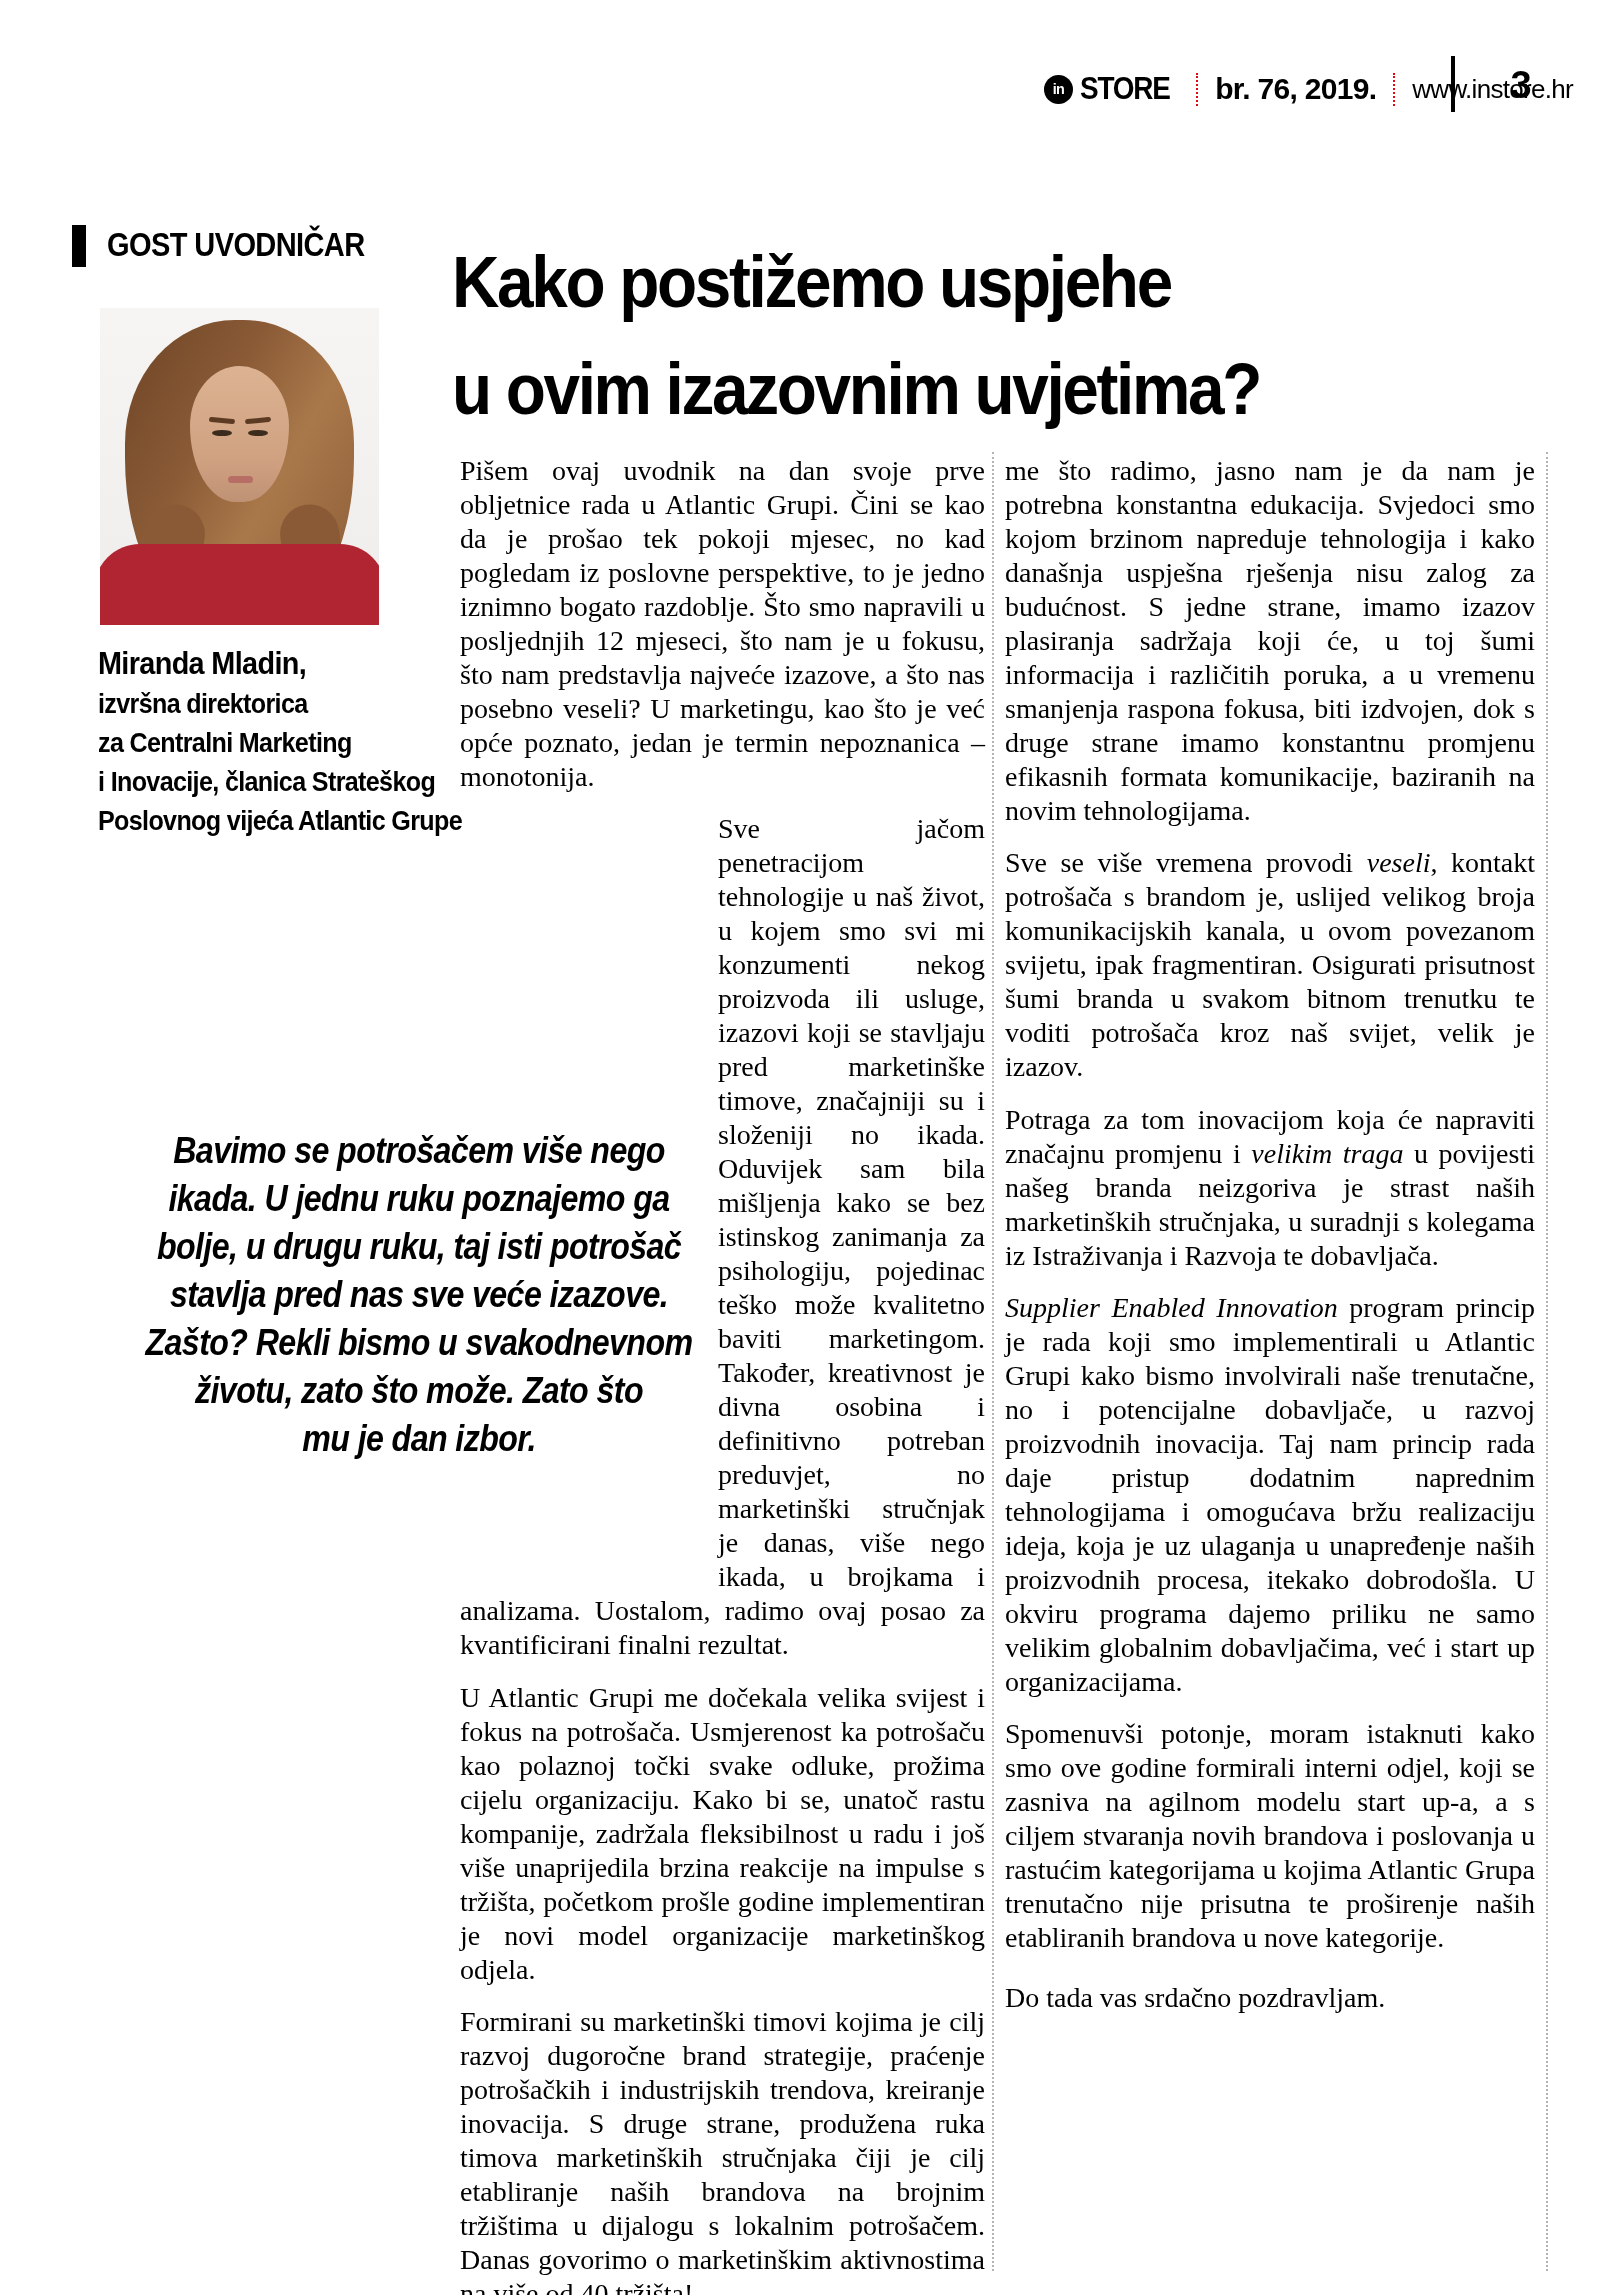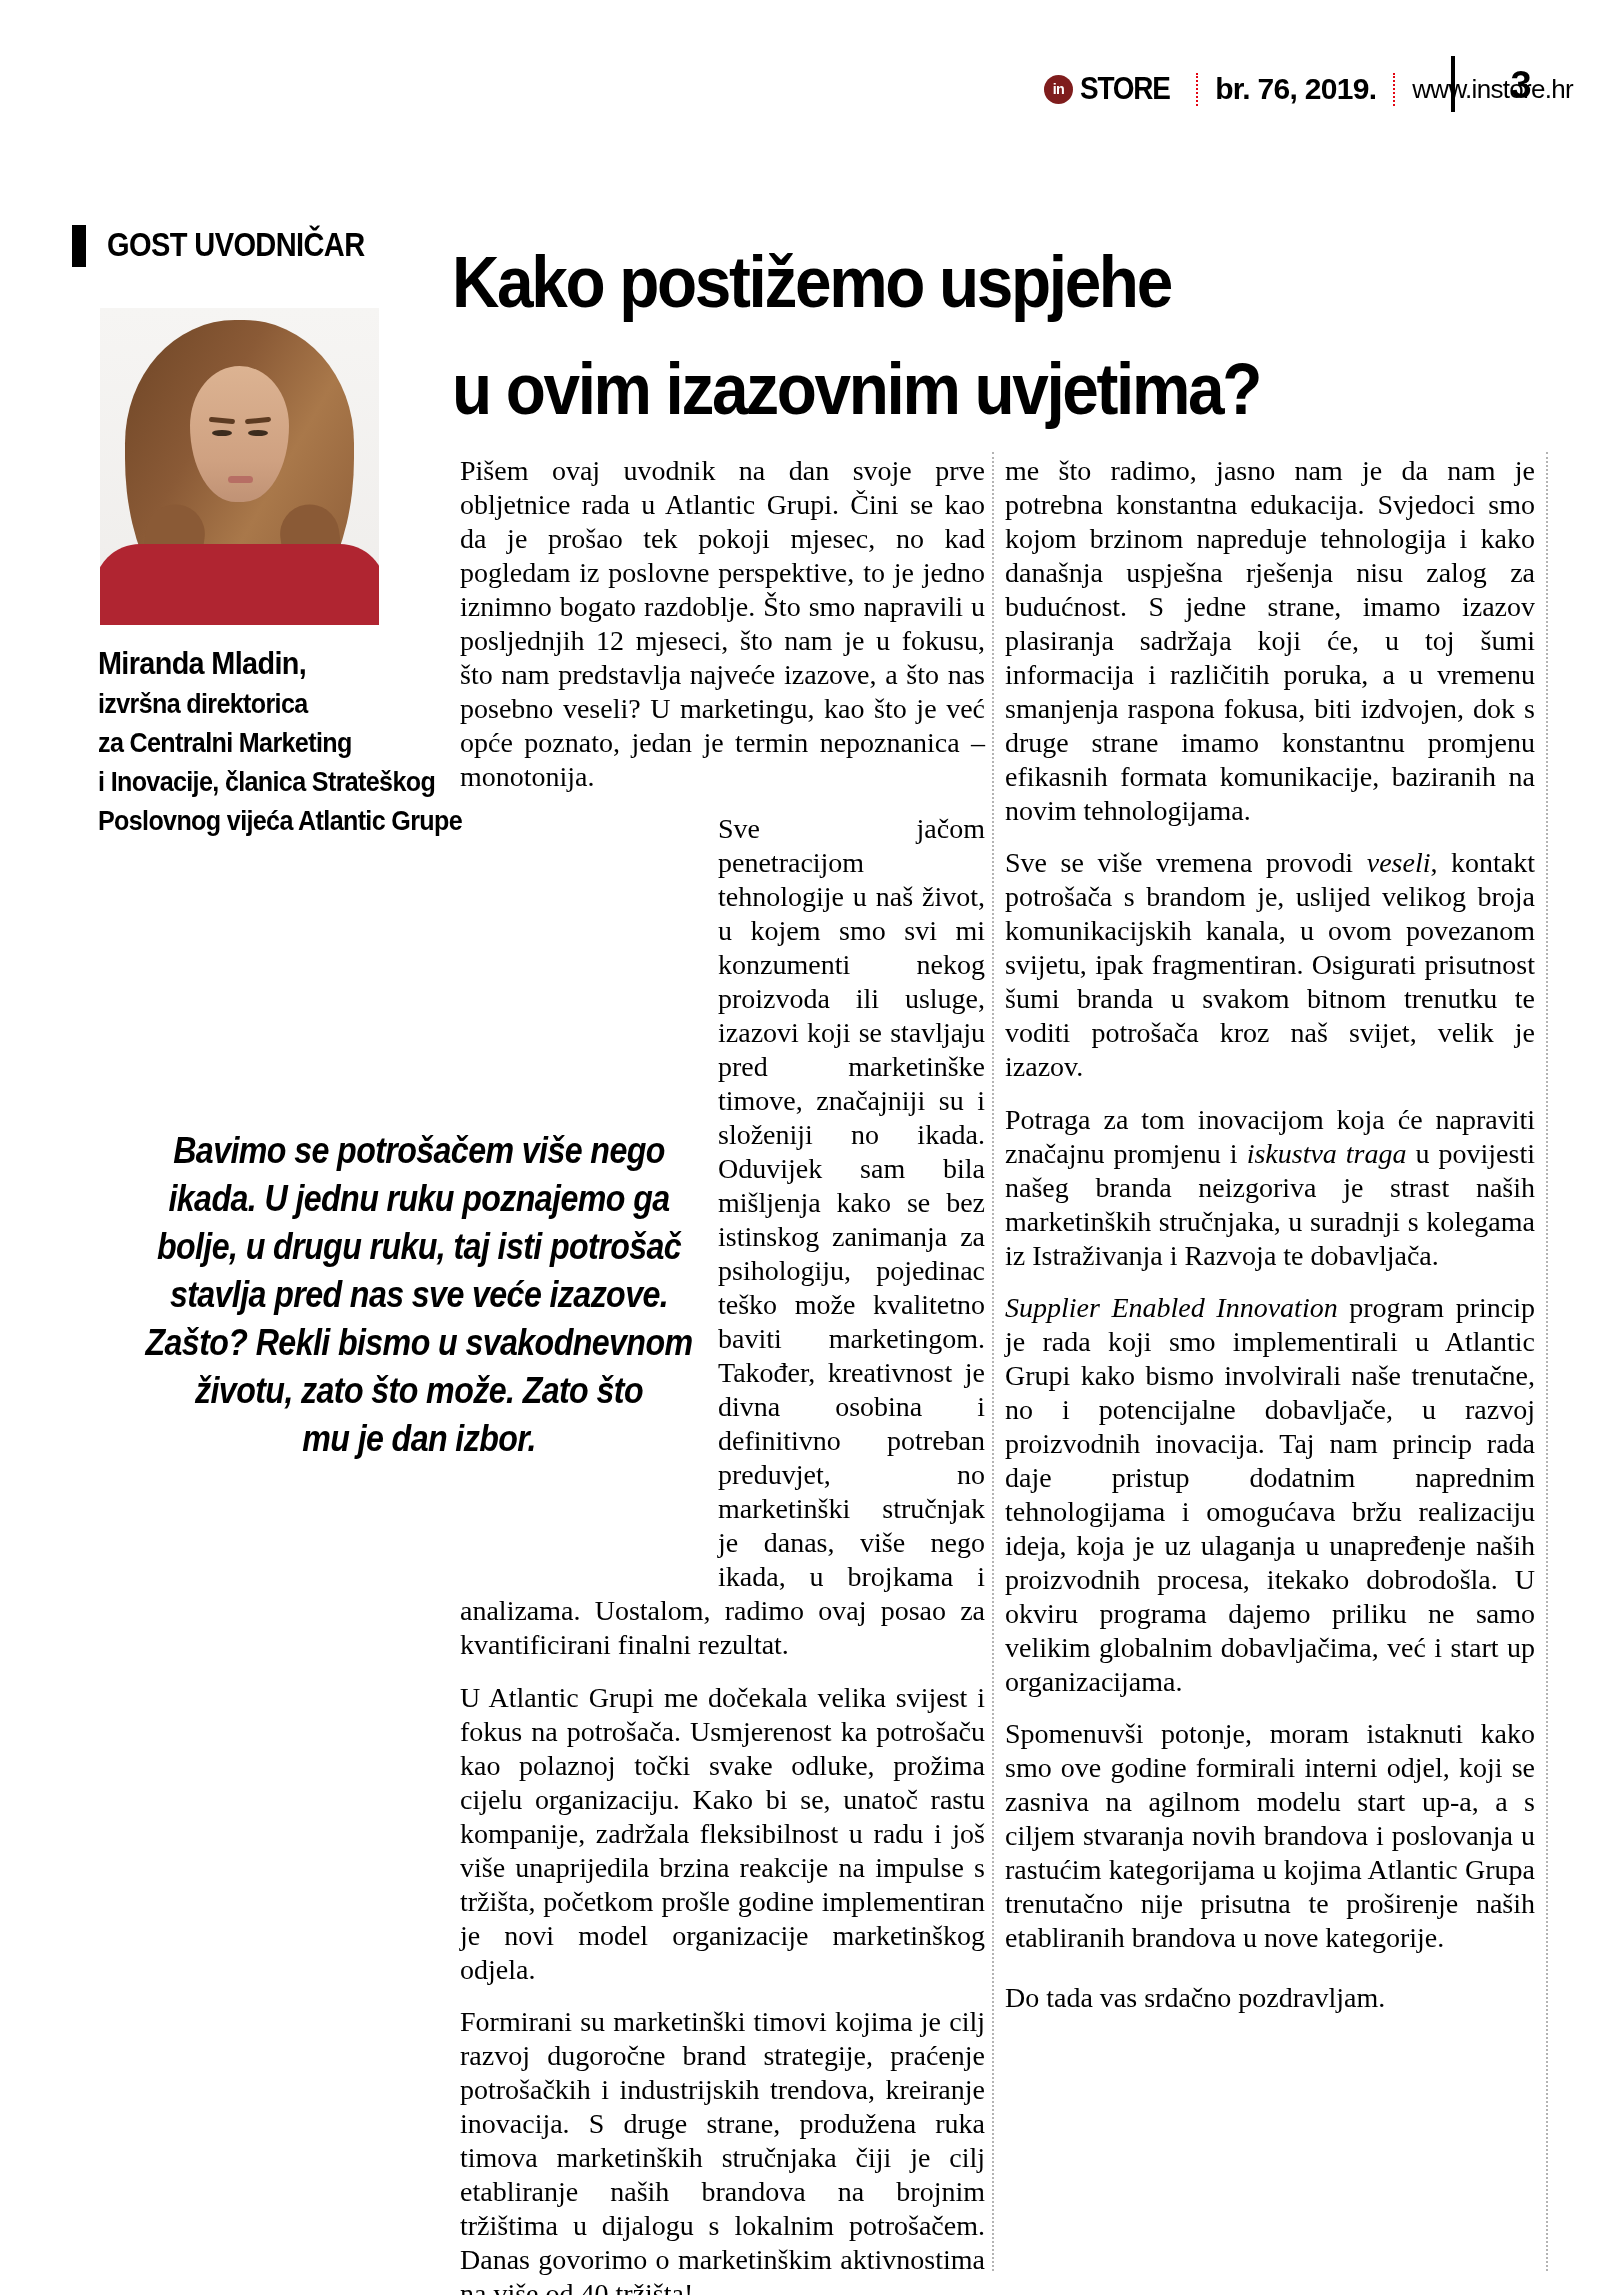--- a/index.html
+++ b/index.html
@@ -11,21 +11,21 @@
 
   
   .header-meta {
     position:absolute; top:63px; left:1044px; height:52px;
     display:flex; align-items:center; gap:17px;
     font-family:"Liberation Sans", sans-serif;
   }
   .logo-wrap { display:flex; align-items:center; gap:6.5px; }
   .logo-mark {
     width:29px; height:29px; border-radius:50%;
-    background:#7f1d1d; color:#fff; display:flex; align-items:center; justify-content:center;
+    background:#000000; color:#fff; display:flex; align-items:center; justify-content:center;
     font-weight:bold; font-size:14.4px; letter-spacing:-0.7px;
   }
   .logo-text { font-weight:bold; font-size:31px; letter-spacing:-1.3px; transform:scaleX(.9); transform-origin:0 50%; }
   .red-dots { width:0; height:33px; border-left:2.6px dotted #e30613; }
   .issue-text { font-weight:bold; font-size:30px; letter-spacing:-0.7px; }
   .site-text { font-size:26px; letter-spacing:-0.7px; }
   .page-rule { position:absolute; left:1451px; top:56px; width:3.9px; height:56px; background:#000; }
   .page-number {
     position:absolute; left:1495px; top:64px; width:52px; text-align:center;
     font-family:"Liberation Sans", sans-serif; font-weight:bold; font-size:38px;
@@ -166,18 +166,18 @@
   <p>Formirani su marketinški timovi kojima je cilj razvoj dugoročne brand strategije, praćenje potrošačkih i industrijskih trendova, kreiranje inovacija. S druge strane, produžena ruka timova marketinških stručnjaka čiji je cilj etabliranje naših brandova na brojnim tržištima u dijalogu s lokalnim potrošačem. Danas govorimo o marketinškim aktivnostima na više od 40 tržišta!</p>
 
 </div>
 
 <div class="dot-rule mid"></div>
 <div class="dot-rule right"></div>
 
 <div class="col col-2">
   <p>me što radimo, jasno nam je da nam je potrebna konstantna edukacija. Svjedoci smo kojom brzinom napreduje tehnologija i kako današnja uspješna rješenja nisu zalog za budućnost. S jedne strane, imamo izazov plasiranja sadržaja koji će, u toj šumi informacija i različitih poruka, a u vremenu smanjenja raspona fokusa, biti izdvojen, dok s druge strane imamo konstantnu promjenu efikasnih formata komunikacije, baziranih na novim tehnologijama.</p>
   <p><span>Sve se više vremena provodi </span><i>veseli</i><span>, kontakt potrošača s brandom je, uslijed velikog broja komunikacijskih kanala, u ovom povezanom svijetu, ipak fragmentiran. Osigurati prisutnost šumi branda u svakom bitnom trenutku te voditi potrošača kroz naš svijet, velik je izazov.</span></p>
-  <p><span>Potraga za tom inovacijom koja će napraviti značajnu promjenu i </span><i>iskustva traga</i><span> u povijesti našeg branda neizgoriva je strast naših marketinških stručnjaka, u suradnji s kolegama iz Istraživanja i Razvoja te dobavljača.</span></p>
+  <p><span>Potraga za tom inovacijom koja će napraviti značajnu promjenu i </span><i>velikim traga</i><span> u povijesti našeg branda neizgoriva je strast naših marketinških stručnjaka, u suradnji s kolegama iz Istraživanja i Razvoja te dobavljača.</span></p>
   <p><i>Supplier Enabled Innovation</i><span> program princip je rada koji smo implementirali u Atlantic Grupi kako bismo involvirali naše trenutačne, no i potencijalne dobavljače, u razvoj proizvodnih inovacija. Taj nam princip rada daje pristup dodatnim naprednim tehnologijama i omogućava bržu realizaciju ideja, koja je uz ulaganja u unapređenje naših proizvodnih procesa, itekako dobrodošla. U okviru programa dajemo priliku ne samo velikim globalnim dobavljačima, već i start up organizacijama.</span></p>
   <p>Spomenuvši potonje, moram istaknuti kako smo ove godine formirali interni odjel, koji se zasniva na agilnom modelu start up-a, a s ciljem stvaranja novih brandova i poslovanja u rastućim kategorijama u kojima Atlantic Grupa trenutačno nije prisutna te proširenje naših etabliranih brandova u nove kategorije.</p>
   <p style="margin-top:26px;">Do tada vas srdačno pozdravljam.</p>
 </div>
 
 
 </body></html>

